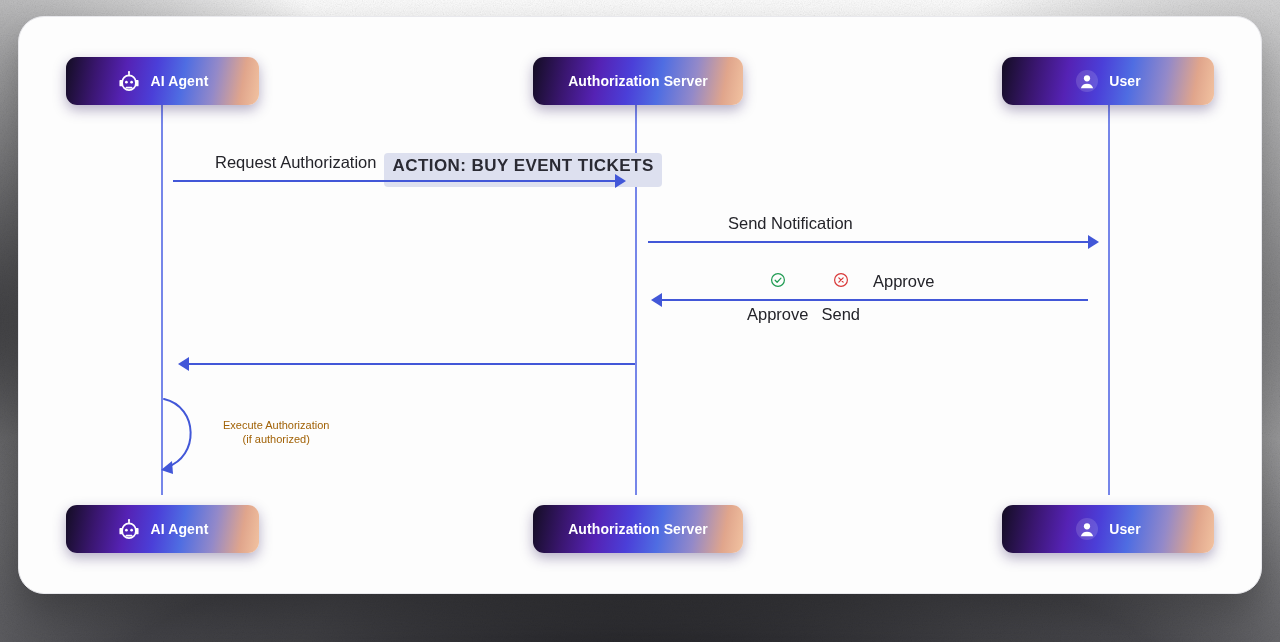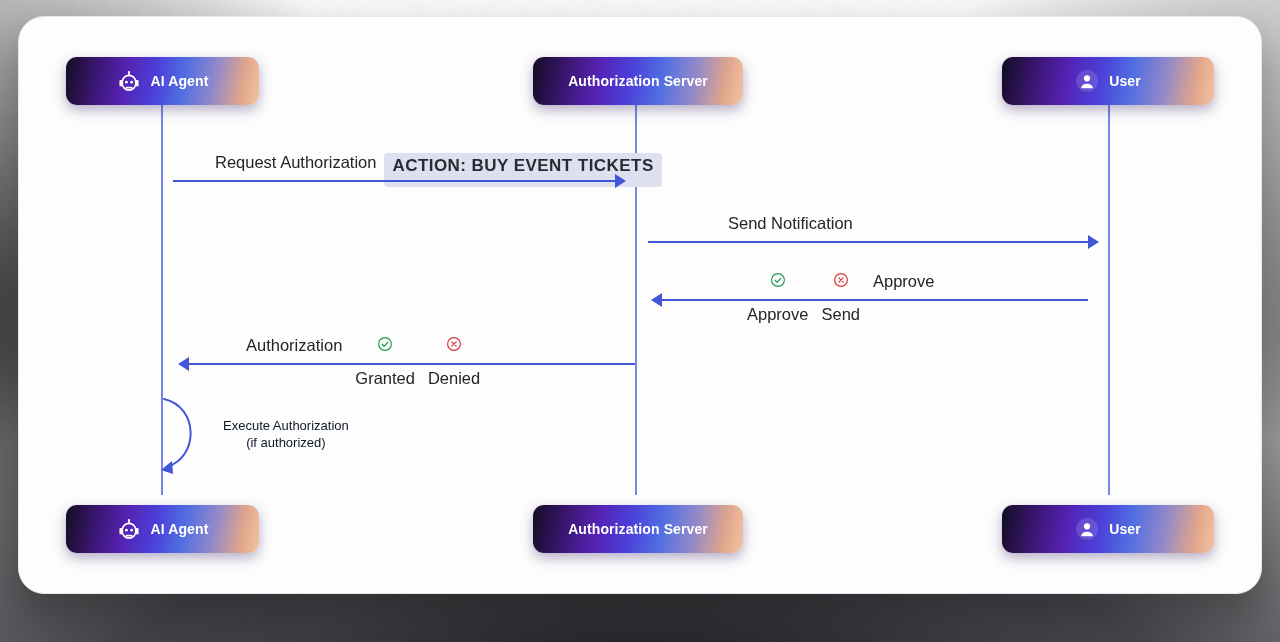--- a/index.html
+++ b/index.html
@@ -123,22 +123,22 @@
     line-height: 1.1;
   }
 
   .st { display: inline-flex; align-items: center; gap: 17px; flex-direction: column; }
   .st-ico { width: 16px; height: 16px; display: block; }
 
   
   .selfloop { position: absolute; }
   .loop-label {
     position: absolute;
-    font-size: 13px;
-    color: #0f172a;
+    font-size: 11px;
+    color: #a16207;
     line-height: 1.28;
     text-align: center;
     white-space: nowrap;
   }
 </style>
 </head>
 <body>
 
 <div id="stage">
 
@@ -211,39 +211,20 @@
         </svg>
         <span class="txt">Send</span>
       </span>
       <span class="st">
         <span class="txt">Approve</span>
       </span>
     </div>
     <div class="msg" style="left:643px; top:282px; width:426px;"></div>
     <div class="head left" style="left:632px; top:276px;"></div>
 
-    <div class="msg-label" style="left:227px; top:319px; gap:13px;">
-      <span class="st">
-        <span class="txt">Authorization</span>
-      </span>
-      <span class="st">
-        <svg class="st-ico" viewBox="0 0 20 20" fill="none" stroke="#1f9b52" stroke-width="1.5" stroke-linecap="round" stroke-linejoin="round">
-          <circle cx="10" cy="10" r="8"></circle>
-          <path d="M6.4 10.3l2.5 2.5 4.8-5.1"></path>
-        </svg>
-        <span class="txt">Granted</span>
-      </span>
-      <span class="st">
-        <svg class="st-ico" viewBox="0 0 20 20" fill="none" stroke="#d93838" stroke-width="1.5" stroke-linecap="round" stroke-linejoin="round">
-          <circle cx="10" cy="10" r="8"></circle>
-          <path d="M7.3 7.3l5.4 5.4M12.7 7.3l-5.4 5.4"></path>
-        </svg>
-        <span class="txt">Denied</span>
-      </span>
-    </div>
     <div class="msg" style="left:170px; top:346px; width:446px;"></div>
     <div class="head left" style="left:159px; top:340px;"></div>
 
     <svg class="selfloop" style="left:134px; top:374px;" width="80" height="90" viewBox="0 0 80 90" fill="none">
       <path d="M11 8 C 46 16, 46 66, 14 76" stroke="#4257d8" stroke-width="2" fill="none" stroke-linecap="round"></path>
       <path d="M19 70 L 8 79 L 20 83 Z" fill="#4257d8"></path>
     </svg>
     <div class="loop-label" style="left:204px; top:401px;">
       <span>Execute Authorization</span><br>
       <span>(if authorized)</span>

